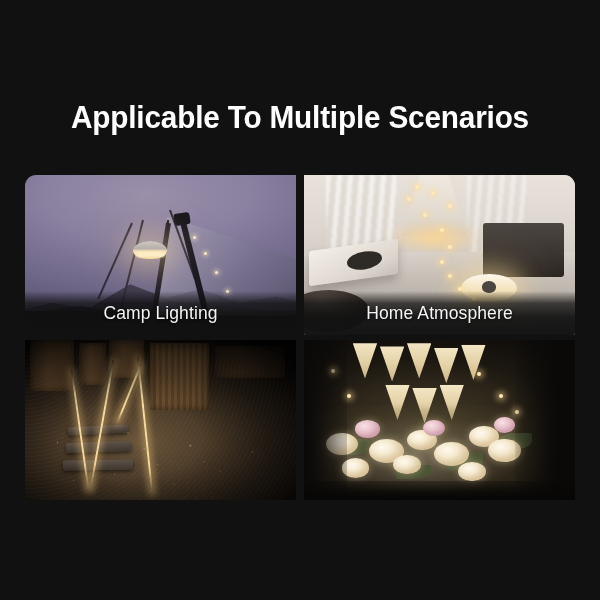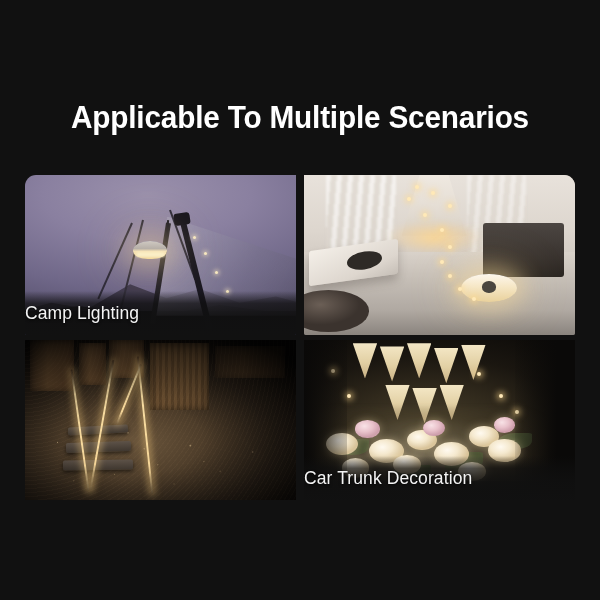--- a/index.html
+++ b/index.html
@@ -73,20 +73,21 @@
     position: absolute;
     left: 0; right: 0; bottom: 0;
     height: 44px;
     background: linear-gradient(to bottom,
         rgba(12,12,12,0) 0%,
         rgba(14,14,14,0.72) 28%,
         rgba(16,16,16,0.92) 60%,
         rgba(17,17,17,0.97) 100%);
     display: flex;
     align-items: center;
+    justify-content: center;
     pointer-events: none;
   }
   .caption-text {
     color: #f4f4f4;
     font-size: 17.5px;
     font-weight: 400;
     letter-spacing: 0.1px;
     text-shadow: 0 1px 3px rgba(0,0,0,0.85);
   }
 
@@ -428,20 +429,23 @@
         <div class="fairy" style="left:44%;top:24%"></div>
         <div class="fairy" style="left:50%;top:33%"></div>
         <div class="fairy" style="left:53%;top:44%"></div>
         <div class="fairy" style="left:50%;top:53%"></div>
         <div class="fairy" style="left:53%;top:62%"></div>
         <div class="fairy" style="left:57%;top:70%"></div>
         <div class="fairy" style="left:62%;top:76%"></div>
         <div class="fairy" style="left:38%;top:14%"></div>
         <div class="fairy" style="left:41%;top:6%"></div>
       </div>
+      <div class="caption-band">
+        <span class="caption-text">Home Atmosphere</span>
+      </div>
     </div>
 
     <div class="tile">
       <div class="scene s-outdoor">
         <div class="wood-plank" style="left:2%;top:0%;width:16%;height:32%"></div>
         <div class="wood-plank" style="left:20%;top:2%;width:10%;height:26%"></div>
         <div class="wood-plank" style="left:31%;top:0%;width:13%;height:24%"></div>
         <div class="wood-big"></div>
         <div class="wood-plank" style="left:70%;top:4%;width:26%;height:20%;opacity:.55"></div>
         <div class="gravel"></div>
@@ -491,19 +495,16 @@
         <div class="fairy" style="left:10%;top:18%"></div>
         <div class="fairy" style="left:16%;top:34%"></div>
         <div class="fairy" style="left:64%;top:20%"></div>
         <div class="fairy" style="left:72%;top:34%"></div>
         <div class="fairy" style="left:78%;top:44%"></div>
 
         <div class="trunk-dark-l"></div>
         <div class="trunk-dark-r"></div>
         <div class="trunk-lip"></div>
       </div>
-      <div class="caption-band">
-        <span class="caption-text">Car Trunk Decoration</span>
-      </div>
     </div>
 
   </div>
 </div>
 
 </body></html>

